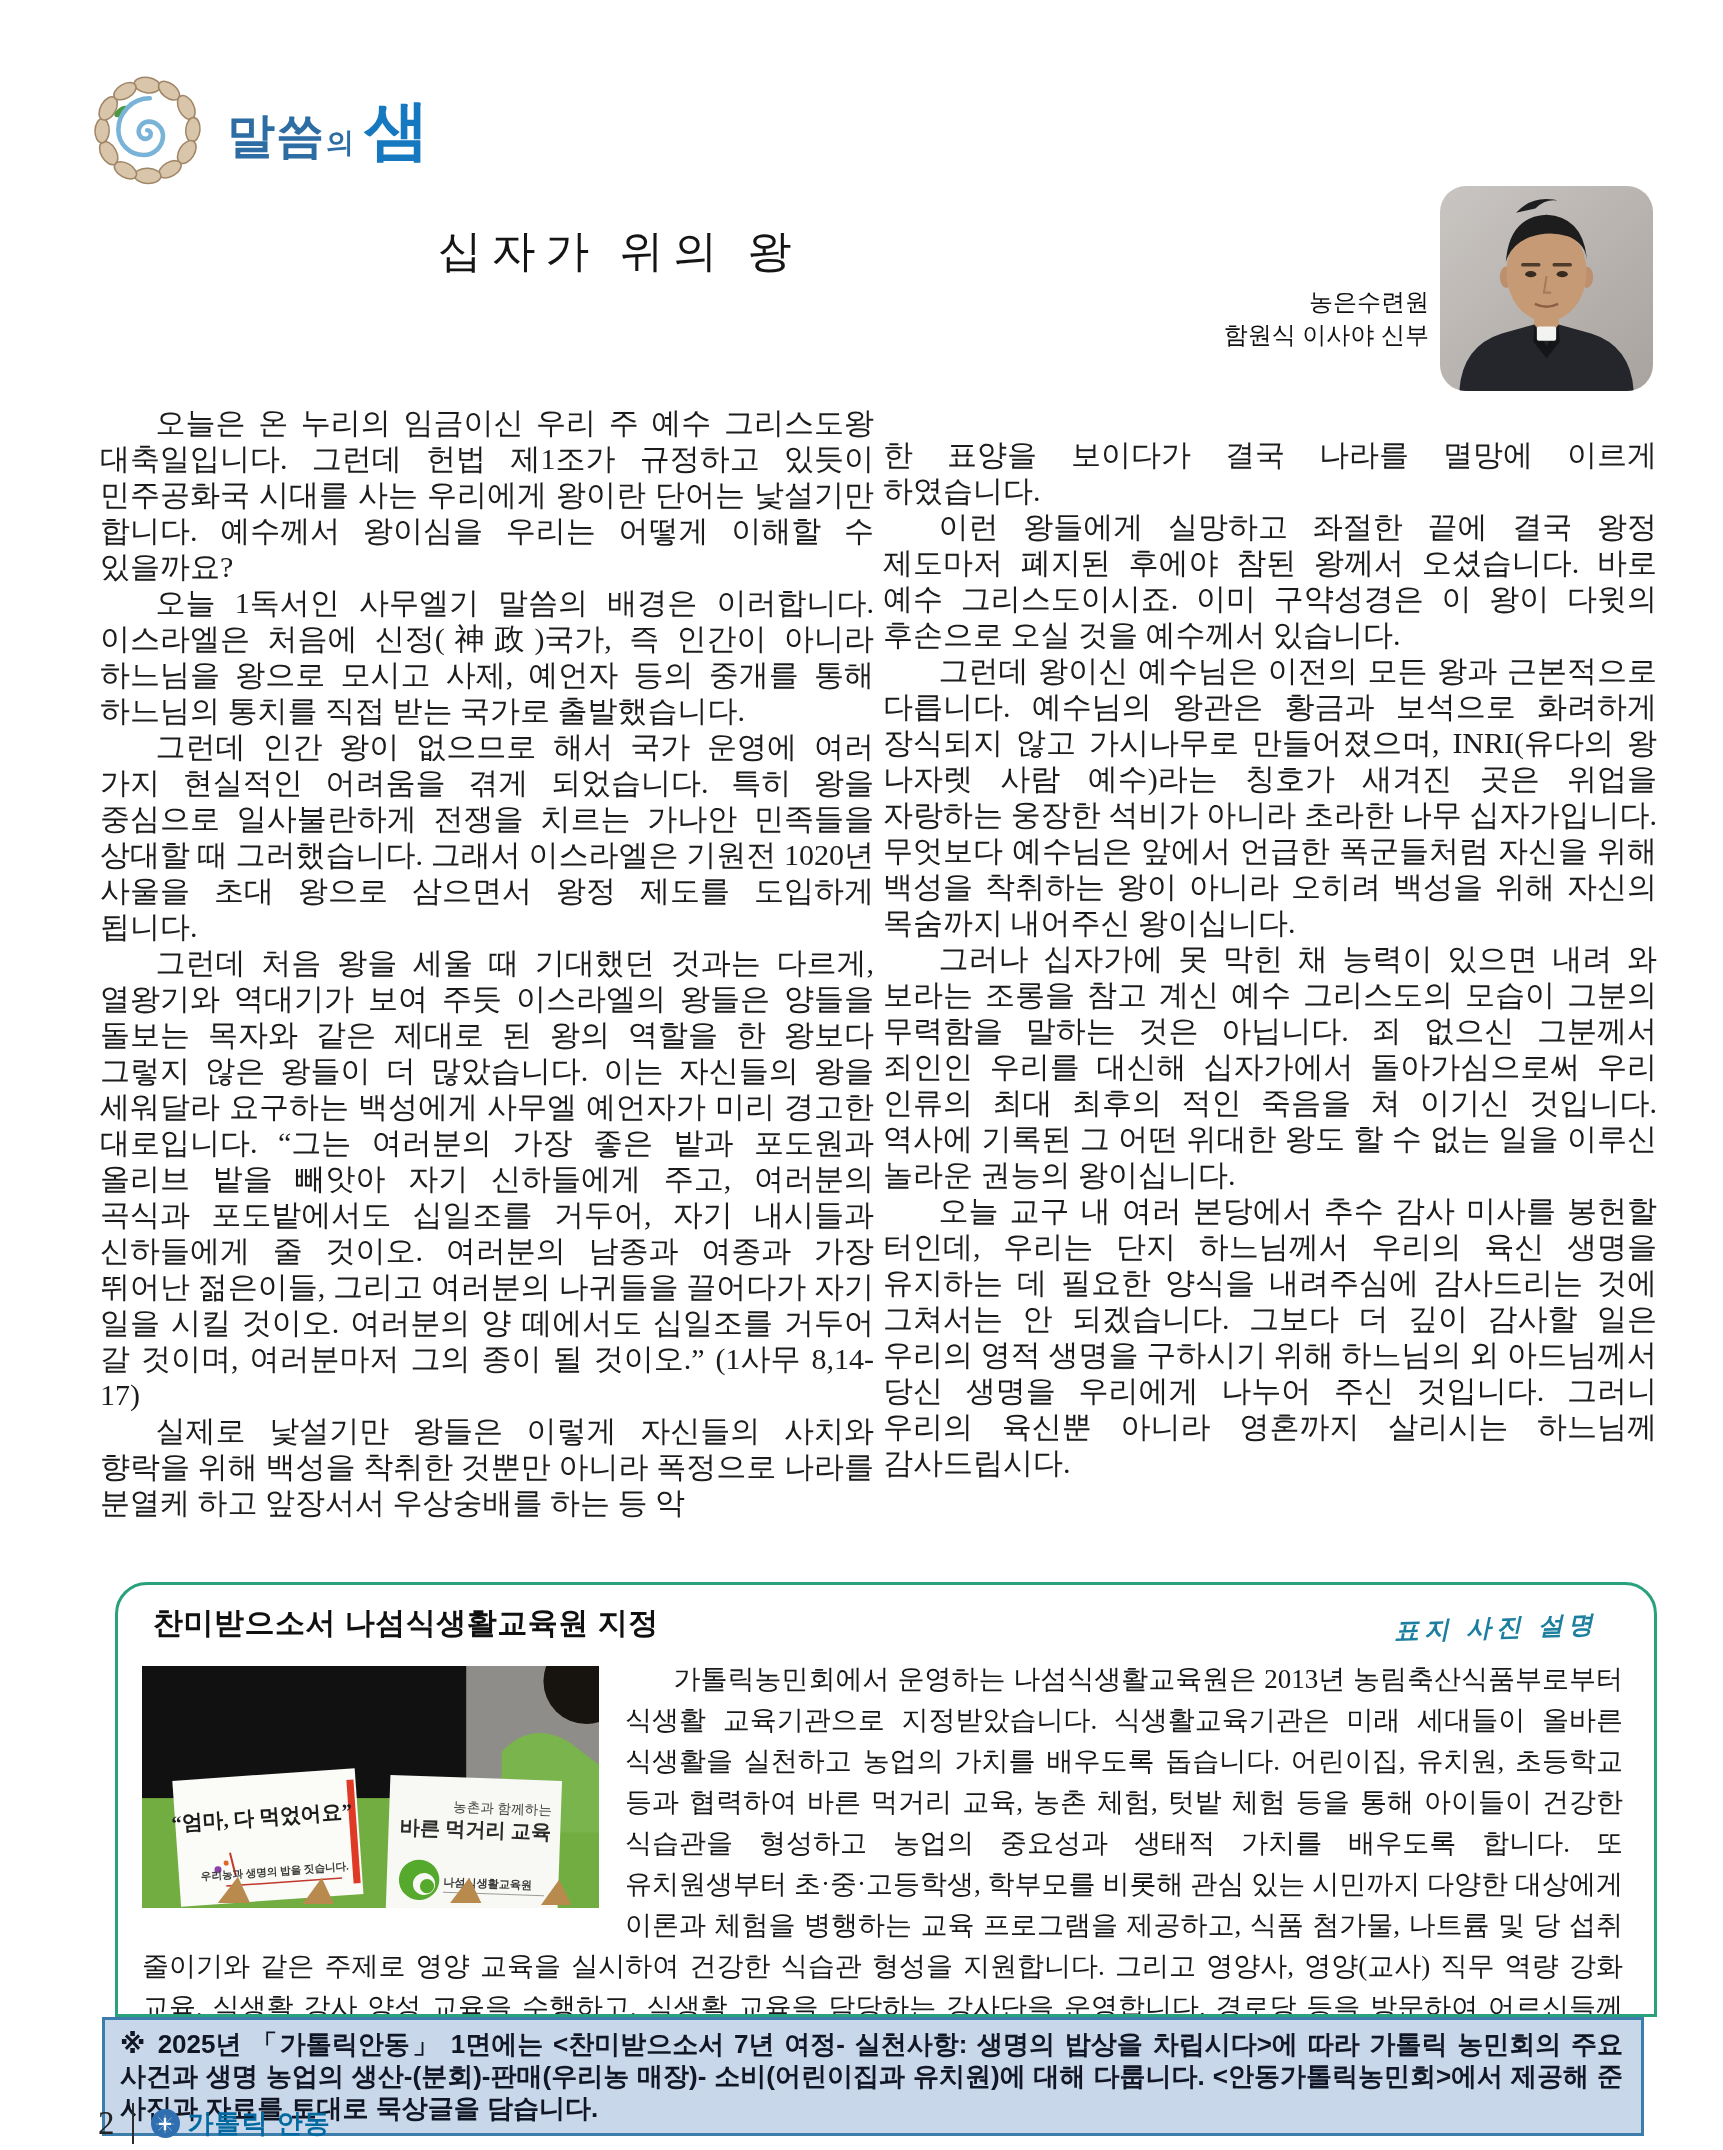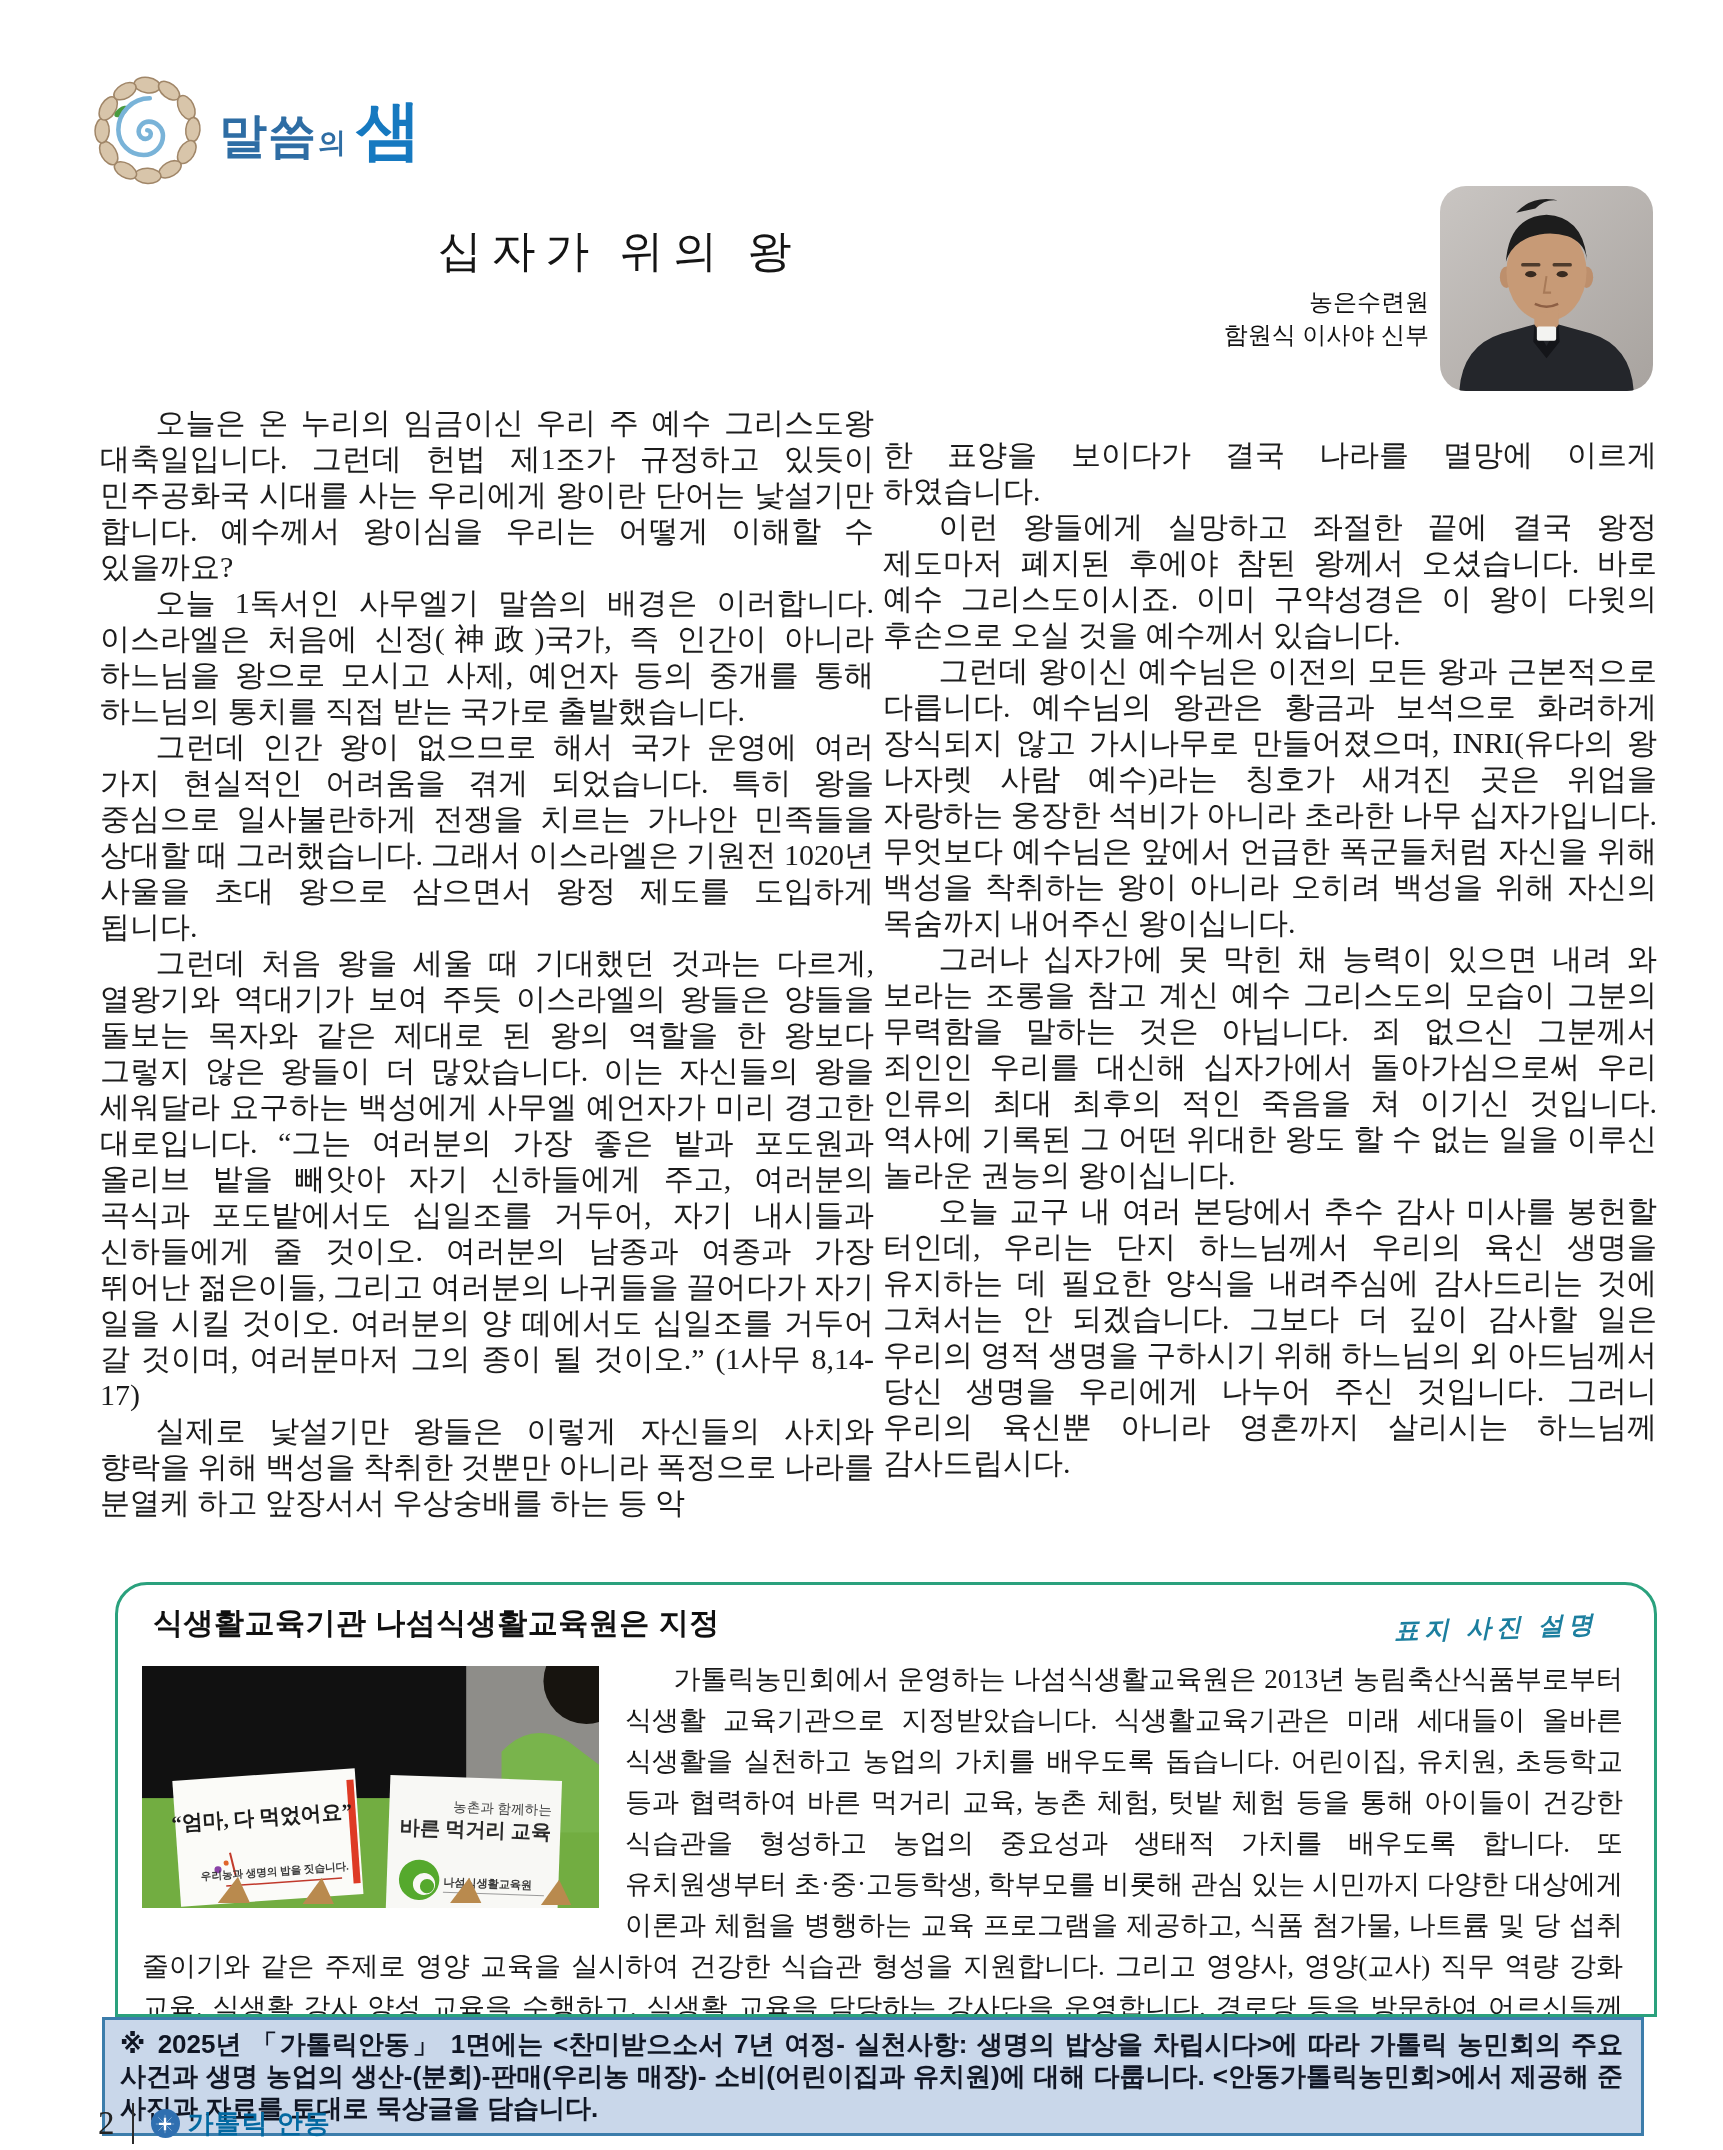--- a/index.html
+++ b/index.html
@@ -4,21 +4,21 @@
 <style>
   * { margin:0; padding:0; box-sizing:border-box; }
   html,body { background:#e8e8e8; }
   #page {
     position:relative; width:1724px; height:2151px; background:#ffffff;
     font-family:"Liberation Serif","DejaVu Serif",serif; color:#1e1e1e;
     overflow:hidden; margin:0 auto;
   }
 
   
-  #masthead { position:absolute; left:93px; top:76px; display:flex; align-items:center; }
+  #masthead { position:absolute; left:93px; top:76px; display:flex; align-items:center;gap:8px; }
   #masthead .icon { width:109px; height:109px; }
   #masthead .words { margin-left:17px; display:flex; align-items:baseline; line-height:1; }
   .mh-w1 { font-size:48px; font-weight:bold; color:#2e6da4; letter-spacing:1px; }
   .mh-p  { font-size:28px; font-weight:bold; color:#2e6da4; margin:0 3px 0 1px; }
   .mh-w2 { font-size:65px; font-weight:bold; color:#1679c0; margin-left:7px; }
 
   
   #article-title {
     position:absolute; left:377px; top:222px; width:485px; text-align:center;
     font-size:44px; letter-spacing:0.22em; color:#151515; font-weight:400;
@@ -172,21 +172,21 @@
   <div id="col-right" class="col">
     <p class="cont">한 표양을 보이다가 결국 나라를 멸망에 이르게 하였습니다.</p>
     <p>이런 왕들에게 실망하고 좌절한 끝에 결국 왕정 제도마저 폐지된 후에야 참된 왕께서 오셨습니다. 바로 예수 그리스도이시죠. 이미 구약성경은 이 왕이 다윗의 후손으로 오실 것을 예수께서 있습니다.</p>
     <p>그런데 왕이신 예수님은 이전의 모든 왕과 근본적으로 다릅니다. 예수님의 왕관은 황금과 보석으로 화려하게 장식되지 않고 가시나무로 만들어졌으며, INRI(유다의 왕 나자렛 사람 예수)라는 칭호가 새겨진 곳은 위업을 자랑하는 웅장한 석비가 아니라 초라한 나무 십자가입니다. 무엇보다 예수님은 앞에서 언급한 폭군들처럼 자신을 위해 백성을 착취하는 왕이 아니라 오히려 백성을 위해 자신의 목숨까지 내어주신 왕이십니다.</p>
     <p>그러나 십자가에 못 막힌 채 능력이 있으면 내려 와 보라는 조롱을 참고 계신 예수 그리스도의 모습이 그분의 무력함을 말하는 것은 아닙니다. 죄 없으신 그분께서 죄인인 우리를 대신해 십자가에서 돌아가심으로써 우리 인류의 최대 최후의 적인 죽음을 쳐 이기신 것입니다. 역사에 기록된 그 어떤 위대한 왕도 할 수 없는 일을 이루신 놀라운 권능의 왕이십니다.</p>
     <p>오늘 교구 내 여러 본당에서 추수 감사 미사를 봉헌할 터인데, 우리는 단지 하느님께서 우리의 육신 생명을 유지하는 데 필요한 양식을 내려주심에 감사드리는 것에 그쳐서는 안 되겠습니다. 그보다 더 깊이 감사할 일은 우리의 영적 생명을 구하시기 위해 하느님의 외 아드님께서 당신 생명을 우리에게 나누어 주신 것입니다. 그러니 우리의 육신뿐 아니라 영혼까지 살리시는 하느님께 감사드립시다.</p>
   </div>
 
   <div id="notice-box">
     <div id="notice-head">
-      <div id="notice-title">식생활교육기관 나섬식생활교육원은 지정</div>
+      <div id="notice-title">찬미받으소서 나섬식생활교육원 지정</div>
       <div id="notice-caption">표지 사진 설명</div>
     </div>
     <div id="notice-body">
       <div id="cards-photo">
         <svg viewBox="0 0 905 480" preserveAspectRatio="none" style="font-size:54px">
           <rect width="905" height="480" fill="#72ad41"></rect>
           <rect width="905" height="262" fill="#111111"></rect>
           <rect x="642" width="263" height="262" fill="#8e8d89"></rect>
           <circle cx="880" cy="30" r="85" fill="#17140f"></circle>
           <path d="M712 262 L712 170 Q770 108 845 150 L905 196 L905 330 L760 330 Z" fill="#79b44c"></path>

